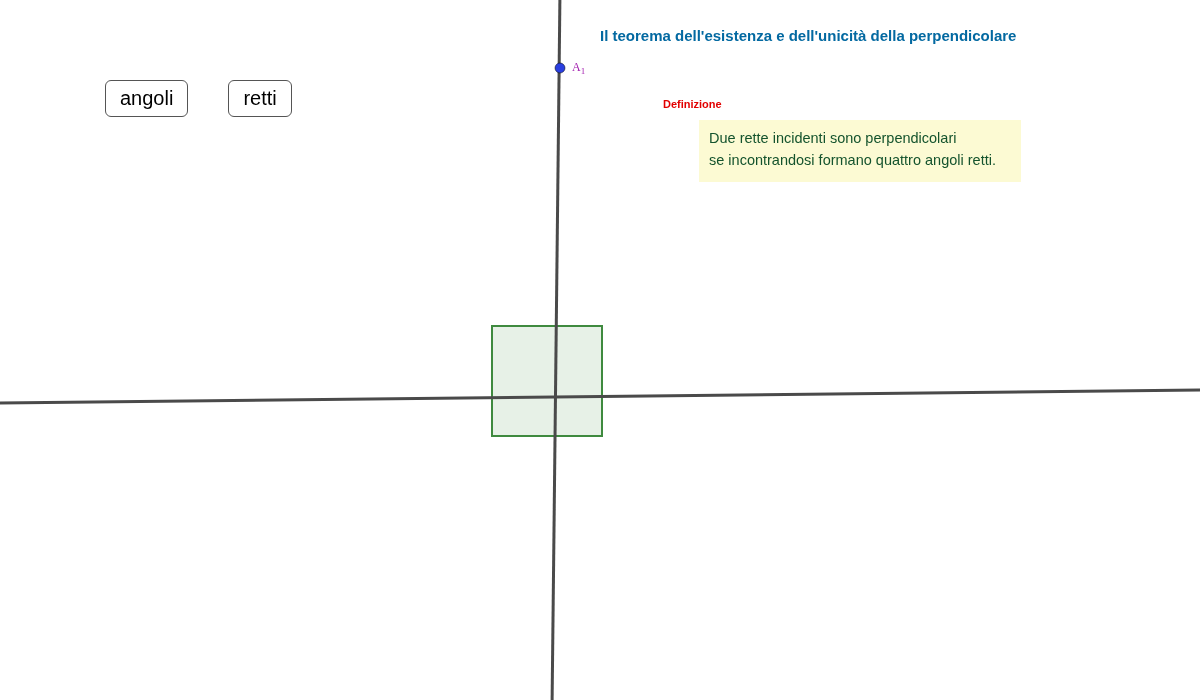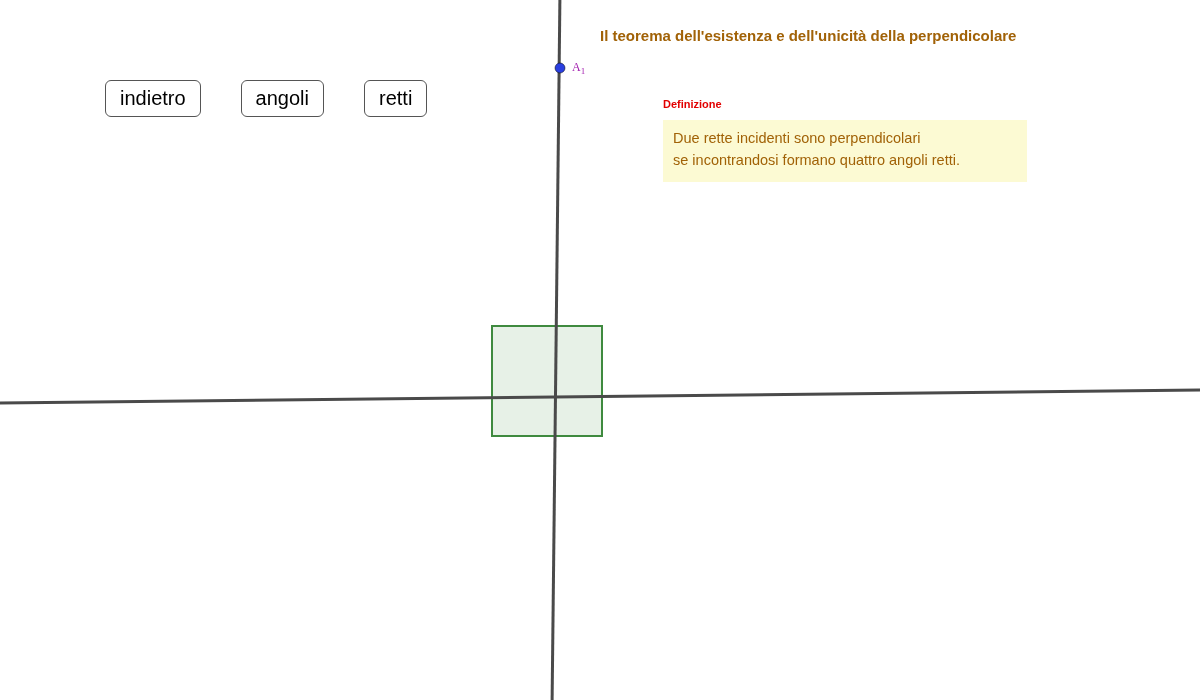--- a/index.html
+++ b/index.html
@@ -14,21 +14,21 @@
     .canvas-area {
       position: absolute;
       inset: 0;
     }
     .title {
       position: absolute;
       top: 27px;
       left: 600px;
       font-weight: bold;
       font-size: 15px;
-      color: #a16207;
+      color: #0369a1;
     }
     .controls {
       position: absolute;
       top: 80px;
       left: 105px;
       display: flex;
       gap: 40px;
       align-items: center;
     }
     button.nav {
@@ -45,27 +45,27 @@
       position: absolute;
       top: 98px;
       left: 663px;
       color: #e20000;
       font-weight: bold;
       font-size: 11px;
     }
     .def-box {
       position: absolute;
       top: 120px;
-      left: 663px;
+      left: 699px;
       background: #fcfad3;
       padding: 8px 10px 10px 10px;
       font-size: 14.5px;
       line-height: 1.5;
-      color: #a16207;
-      width: 364px;
+      color: #14532d;
+      width: 322px;
     }
     .point-label {
       position: absolute;
       color: #a21caf;
       font-size: 12px;
       font-family: serif;
     }
     .point-label sub { font-size: 9px; }
     svg { position: absolute; inset: 0; }
   </style>
@@ -81,21 +81,20 @@
 
     <line x1="560" y1="-10" x2="552" y2="710" stroke="#4a4a4a" stroke-width="3"></line>
 
     <circle cx="560" cy="68" r="5" fill="#2a3fe0" stroke="#000" stroke-width="0.5"></circle>
   </svg>
 </div>
 
 <div class="title">Il teorema dell'esistenza e dell'unicità della perpendicolare</div>
 
 <div class="controls">
-  <button class="nav">indietro</button>
   <button class="nav">angoli</button>
   <button class="nav">retti</button>
 </div>
 
 <div class="def-heading">Definizione</div>
 <div class="def-box">
   <div>Due rette incidenti sono perpendicolari</div>
   <div>se incontrandosi formano quattro angoli retti.</div>
 </div>
 

